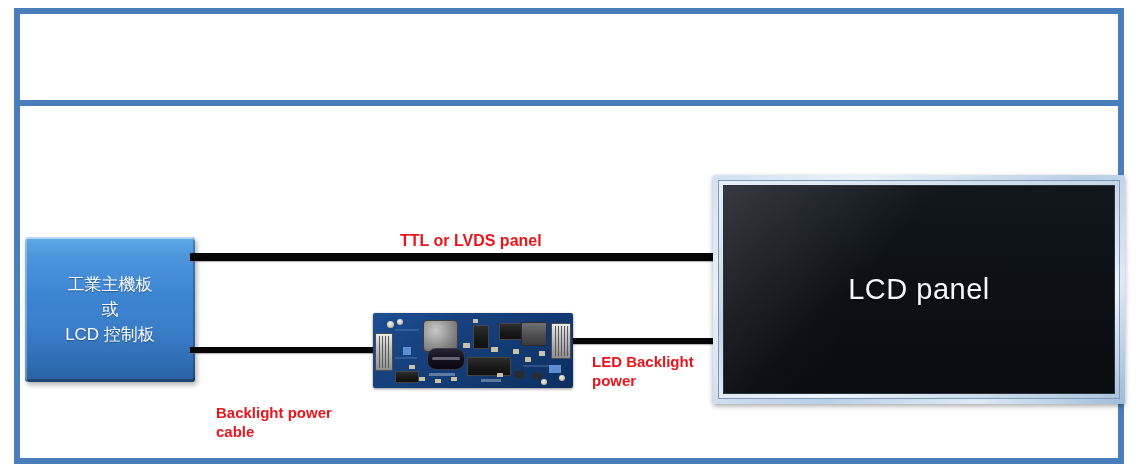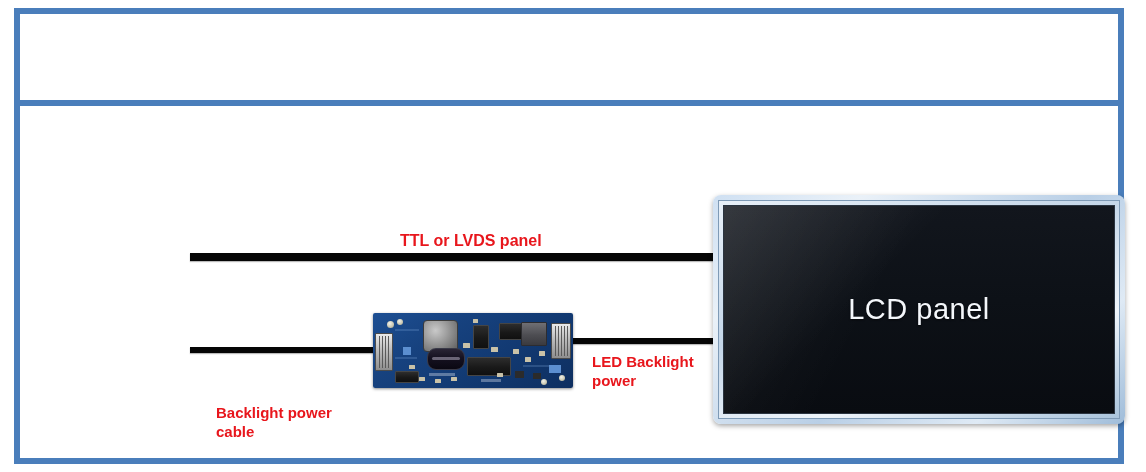--- a/index.html
+++ b/index.html
@@ -218,23 +218,23 @@
   .pcb-trace {
     background: rgba(140,180,230,0.22);
   }
   .pcb-silk {
     background: rgba(235,240,250,0.35);
   }
 
   
   #lcd-panel {
     position: absolute;
-    left: 693px; top: 89px;
+    left: 693px; top: 69px;
     width: 412px; height: 229px;
-    border-radius: 8px;
+    border-radius: 2px;
     background: linear-gradient(140deg, #cfe0f2 0%, #eaf1f8 22%, #b9cfe6 55%, #dfeaf5 78%, #9fbcd9 100%);
     box-shadow: 0 2px 5px rgba(0,0,0,0.35);
     padding: 5px;
     box-sizing: border-box;
   }
   #lcd-bezel {
     position: relative;
     width: 100%;
     height: 100%;
     box-sizing: border-box;
@@ -283,20 +283,25 @@
   <div class="frame-line" id="frame-left-1"></div>
   <div class="frame-line" id="frame-right-1"></div>
   <div class="frame-line" id="frame-mid"></div>
   <div class="frame-line" id="frame-left-2"></div>
   <div class="frame-line" id="frame-right-2"></div>
   <div class="frame-line" id="frame-bottom"></div>
 
 
   <div id="canvas">
 
+    <div id="host-box">
+      <div class="line">工業主機板</div>
+      <div class="line">或</div>
+      <div class="line">LCD 控制板</div>
+    </div>
 
     <div class="cable" id="cable-ttl"></div>
     <div class="cable" id="cable-power"></div>
     <div class="cable" id="cable-led"></div>
 
     <div class="cable-label" id="label-ttl">TTL or LVDS panel</div>
     <div class="cable-label" id="label-power">Backlight power
 cable</div>
     <div class="cable-label" id="label-led">LED Backlight
 power</div>

